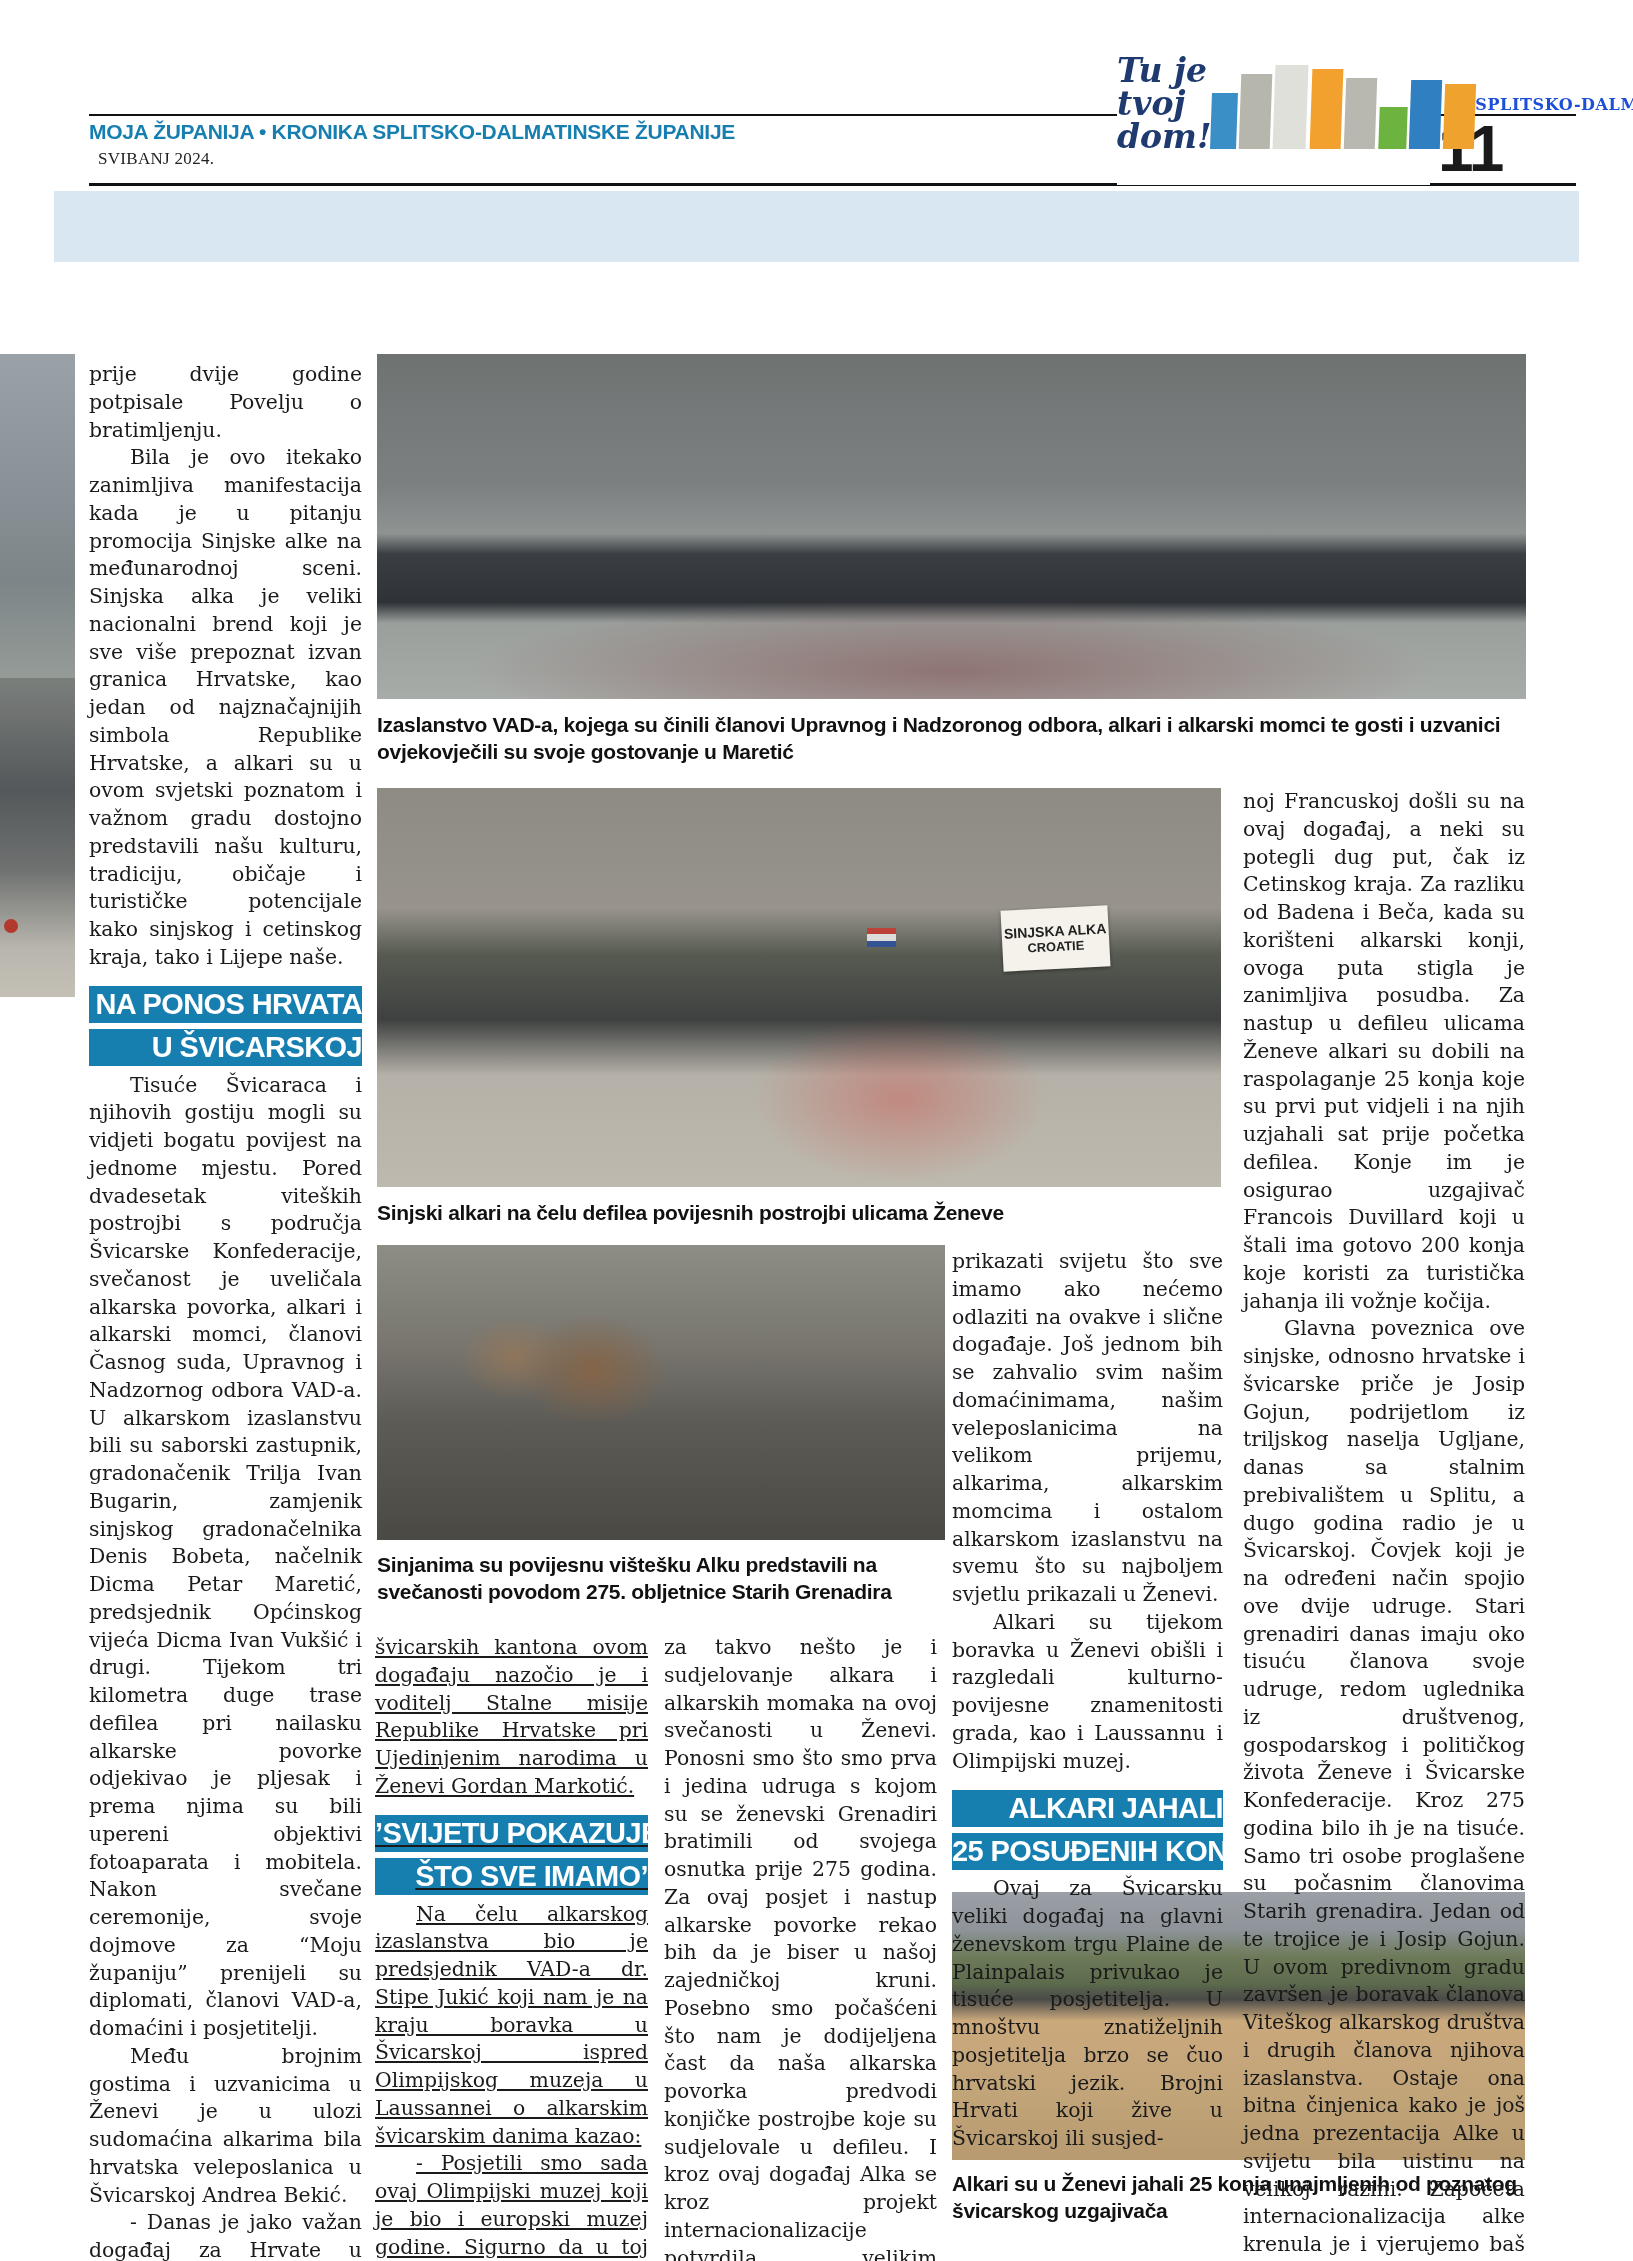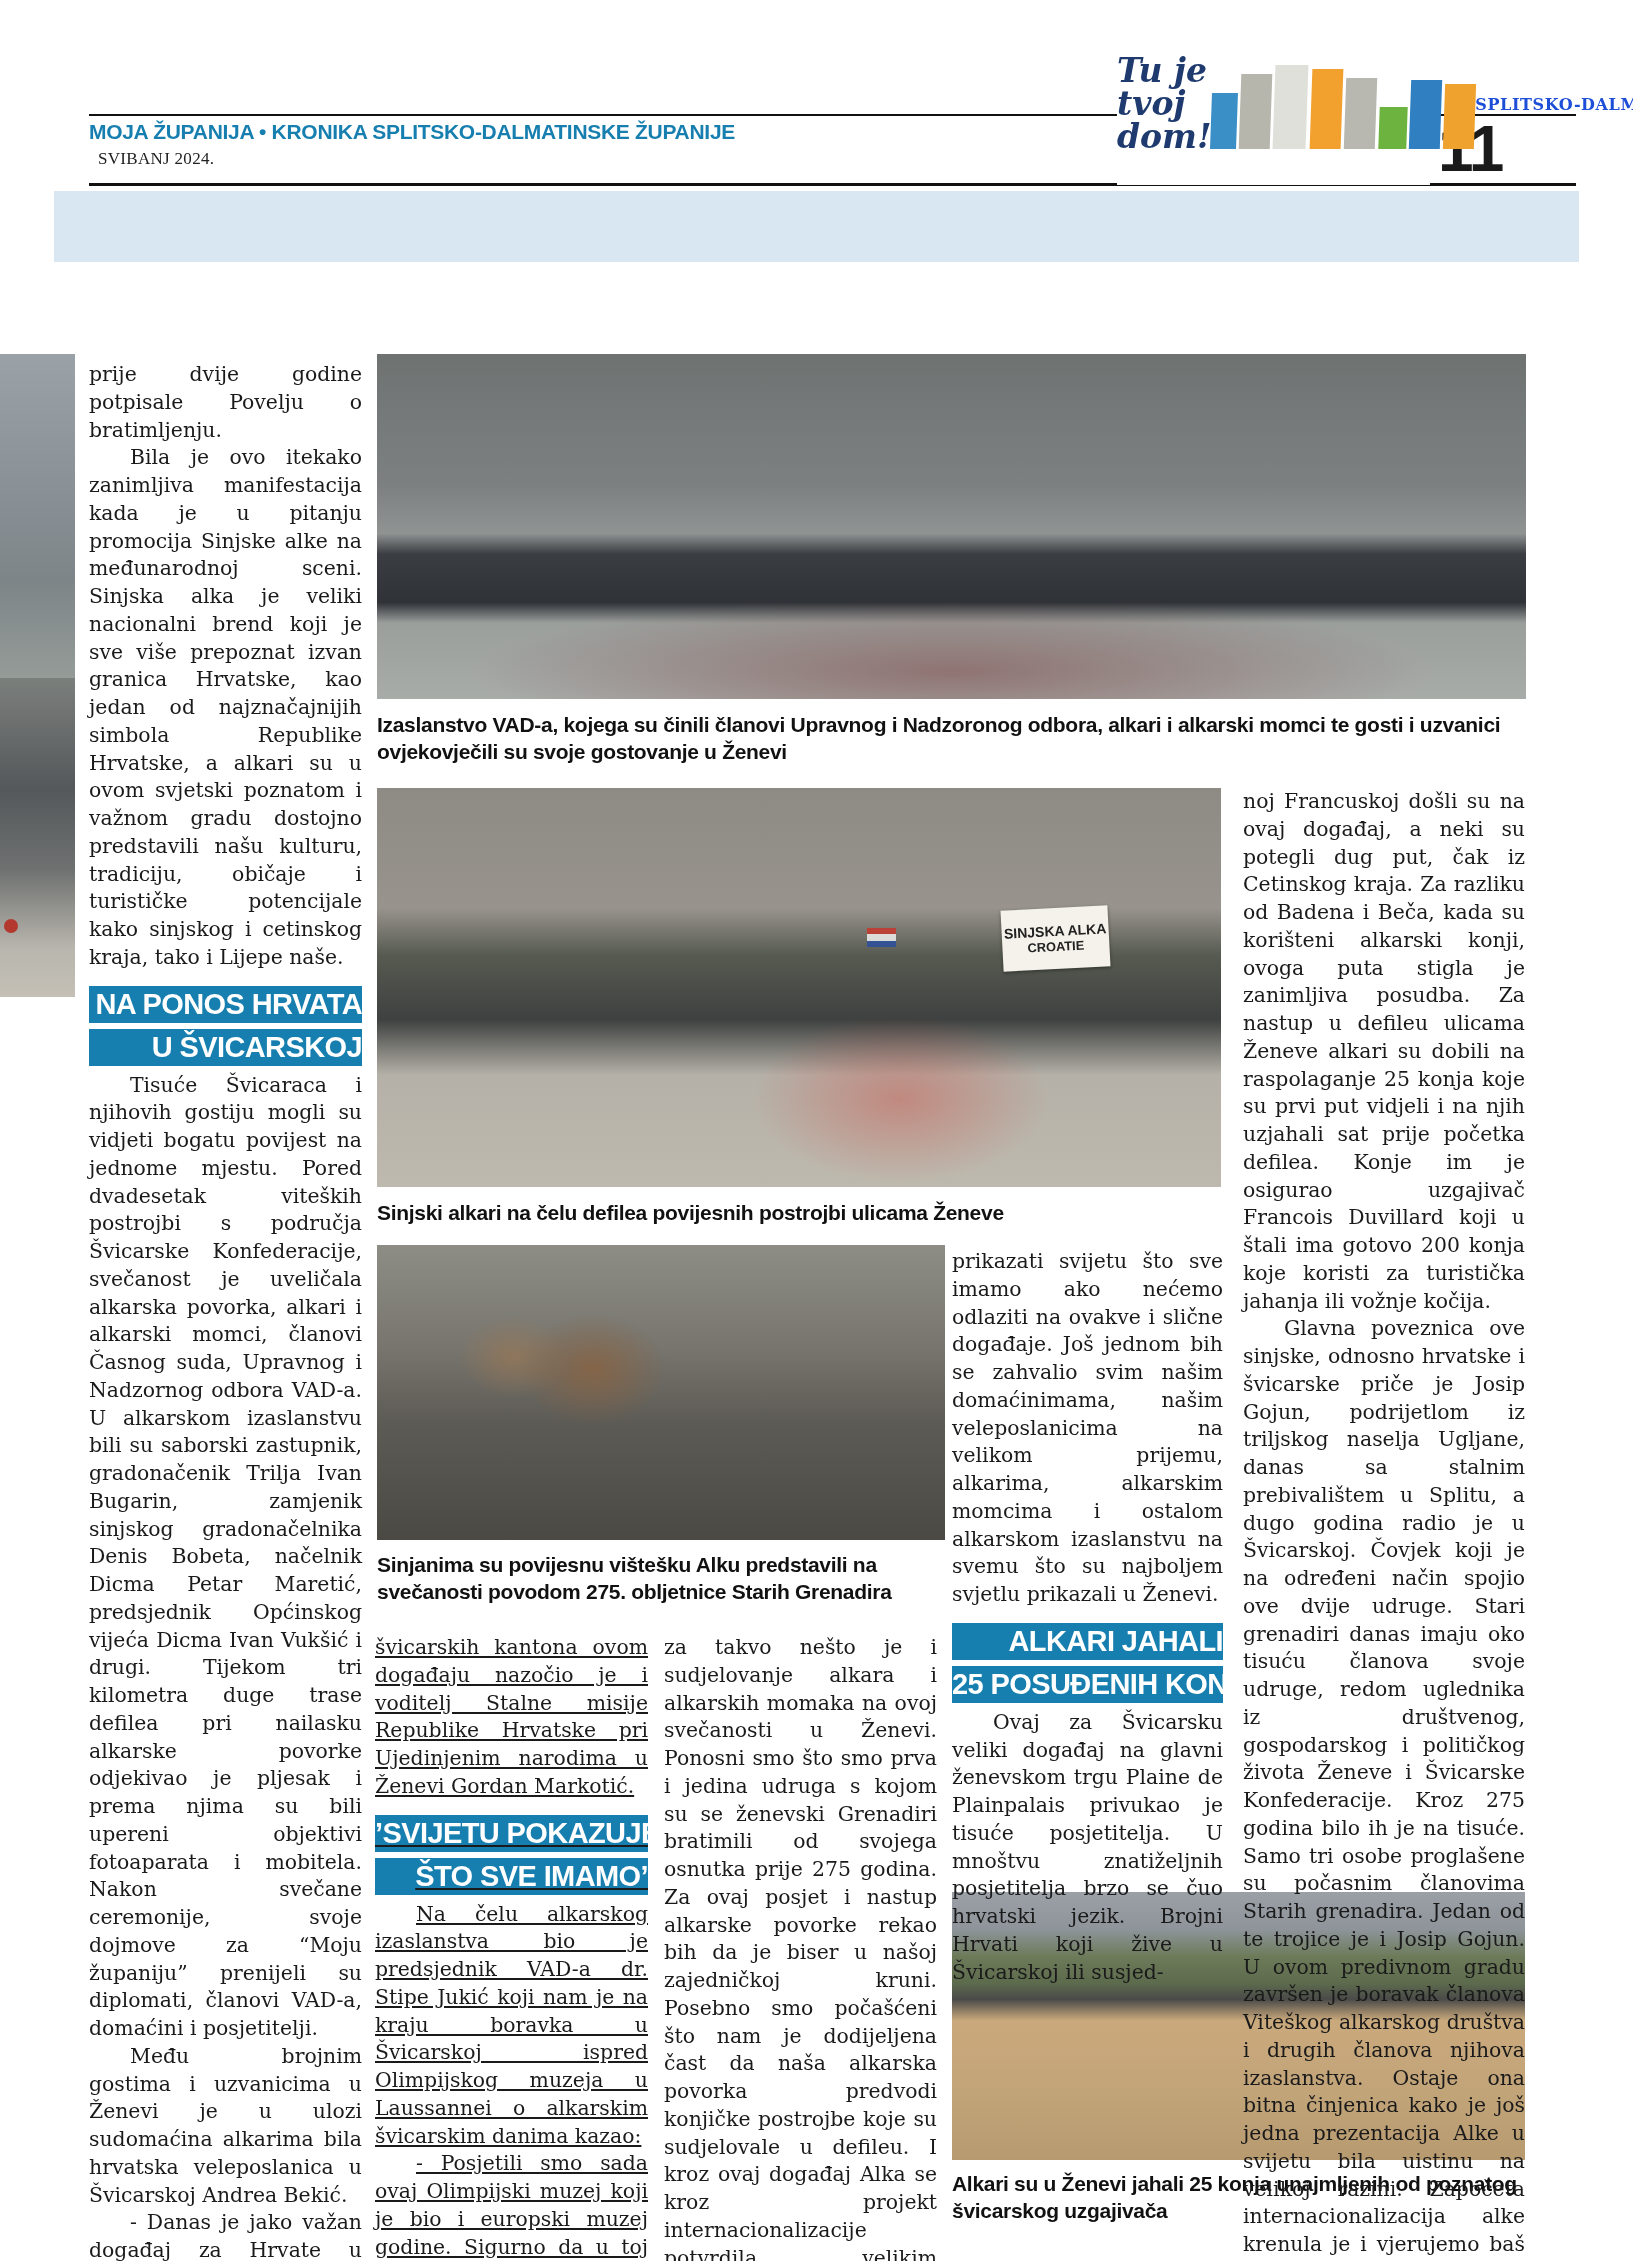--- a/index.html
+++ b/index.html
@@ -109,21 +109,21 @@
       <span style="background: rgb(240, 162, 47);"></span>
     </div>
     <div class="logo-org">SPLITSKO-DALMATINSKA ŽUPANIJA</div>
   </div>
 
   <div class="edge-a"></div>
   <div class="edge-b"></div>
   <div class="edge-dot"></div>
 
   <div class="photo photo-group"></div>
-  <div class="caption" style="left:377px;top:712px;width:1149px;">Izaslanstvo VAD-a, kojega su činili članovi Upravnog i Nadzoronog odbora, alkari i alkarski momci te gosti i uzvanici ovjekovječili su svoje gostovanje u Ženevi</div>
+  <div class="caption" style="left:377px;top:712px;width:1149px;">Izaslanstvo VAD-a, kojega su činili članovi Upravnog i Nadzoronog odbora, alkari i alkarski momci te gosti i uzvanici ovjekovječili su svoje gostovanje u Maretić</div>
 
   <div class="photo photo-parade">
     <div class="flag"></div>
     <div class="parade-sign">
       <span class="l1">SINJSKA ALKA</span>
       <span class="l2">CROATIE</span>
     </div>
   </div>
   <div class="caption" style="left:377px;top:1200px;width:844px;">Sinjski alkari na čelu defilea povijesnih postrojbi ulicama Ženeve</div>
 
@@ -153,20 +153,21 @@
     <p>Na čelu alkarskog izaslanstva bio je predsjednik VAD-a dr. Stipe Jukić koji nam je na kraju boravka u Švicarskoj ispred Olimpijskog muzeja u Laussannei o alkarskim švicarskim danima kazao:</p>
     <p>- Posjetili smo sada ovaj Olimpijski muzej koji je bio i europski muzej godine. Sigurno da u toj razini je i naš Muzej sinjske alke, i nastojimo težiti da što više turista iz europskih zemalja upravo posjeti naš muzej. Jedna pozitivna priča ili pozivnica</p>
   </div>
 
   <div class="col" style="left:664px;top:1634px;height:616px;">
     <p class="noind">za takvo nešto je i sudjelovanje alkara i alkarskih momaka na ovoj svečanosti u Ženevi. Ponosni smo što smo prva i jedina udruga s kojom su se ženevski Grenadiri bratimili od svojega osnutka prije 275 godina. Za ovaj posjet i nastup alkarske povorke rekao bih da je biser u našoj zajedničkoj kruni. Posebno smo počašćeni što nam je dodijeljena čast da naša alkarska povorka predvodi konjičke postrojbe koje su sudjelovale u defileu. I kroz ovaj događaj Alka se kroz projekt internacionalizacije potvrdila velikim promotorom hrvatske kulture uz nemale efekte u hrvatskom turističkom gospodarstvu. Moram istaknuti kako još neki smatraju da se ne treba toliko Alka predstavljati ili odlaziti izvan granica svog alkarskog kraja. Međutim, kako ćeš</p>
   </div>
 
   <div class="col" style="left:952px;top:1248px;width:271px;">
     <p class="noind">prikazati svijetu što sve imamo ako nećemo odlaziti na ovakve i slične događaje. Još jednom bih se zahvalio svim našim domaćinimama, našim veleposlanicima na velikom prijemu, alkarima, alkarskim momcima i ostalom alkarskom izaslanstvu na svemu što su najboljem svjetlu prikazali u Ženevi.</p>
+    <p>Alkari su tijekom boravka u Ženevi obišli i razgledali kulturno-povijesne znamenitosti grada, kao i Laussannu i Olimpijski muzej.</p>
     <div class="hgap"></div>
     <div class="hbox">ALKARI JAHALI</div>
     <div class="hbox">25 POSUĐENIH KONJA</div>
     <p>Ovaj za Švicarsku veliki događaj na glavni ženevskom trgu Plaine de Plainpalais privukao je tisuće posjetitelja. U mnoštvu znatiželjnih posjetitelja brzo se čuo hrvatski jezik. Brojni Hrvati koji žive u Švicarskoj ili susjed-</p>
   </div>
 
   <div class="col" style="left:1243px;top:788px;width:282px;">
     <p class="noind">noj Francuskoj došli su na ovaj događaj, a neki su potegli dug put, čak iz Cetinskog kraja. Za razliku od Badena i Beča, kada su korišteni alkarski konji, ovoga puta stigla je zanimljiva posudba. Za nastup u defileu ulicama Ženeve alkari su dobili na raspolaganje 25 konja koje su prvi put vidjeli i na njih uzjahali sat prije početka defilea. Konje im je osigurao uzgajivač Francois Duvillard koji u štali ima gotovo 200 konja koje koristi za turistička jahanja ili vožnje kočija.</p>
     <p>Glavna poveznica ove sinjske, odnosno hrvatske i švicarske priče je Josip Gojun, podrijetlom iz triljskog naselja Ugljane, danas sa stalnim prebivalištem u Splitu, a dugo godina radio je u Švicarskoj. Čovjek koji je na određeni način spojio ove dvije udruge. Stari grenadiri danas imaju oko tisuću članova svoje udruge, redom uglednika iz društvenog, gospodarskog i političkog života Ženeve i Švicarske Konfederacije. Kroz 275 godina bilo ih je na tisuće. Samo tri osobe proglašene su počasnim članovima Starih grenadira. Jedan od te trojice je i Josip Gojun. U ovom predivnom gradu završen je boravak članova Viteškog alkarskog društva i drugih članova njihova izaslanstva. Ostaje ona bitna činjenica kako je još jedna prezentacija Alke u svijetu bila uistinu na velikoj razini. Započeta internacionalizacija alke krenula je i vjerujemo baš onako kako je zapisano na pročelju Olimpijskog muzeja ‘Brže, više, jače’, naravno s alkom na koplju po svijetu.</p>
   </div>

